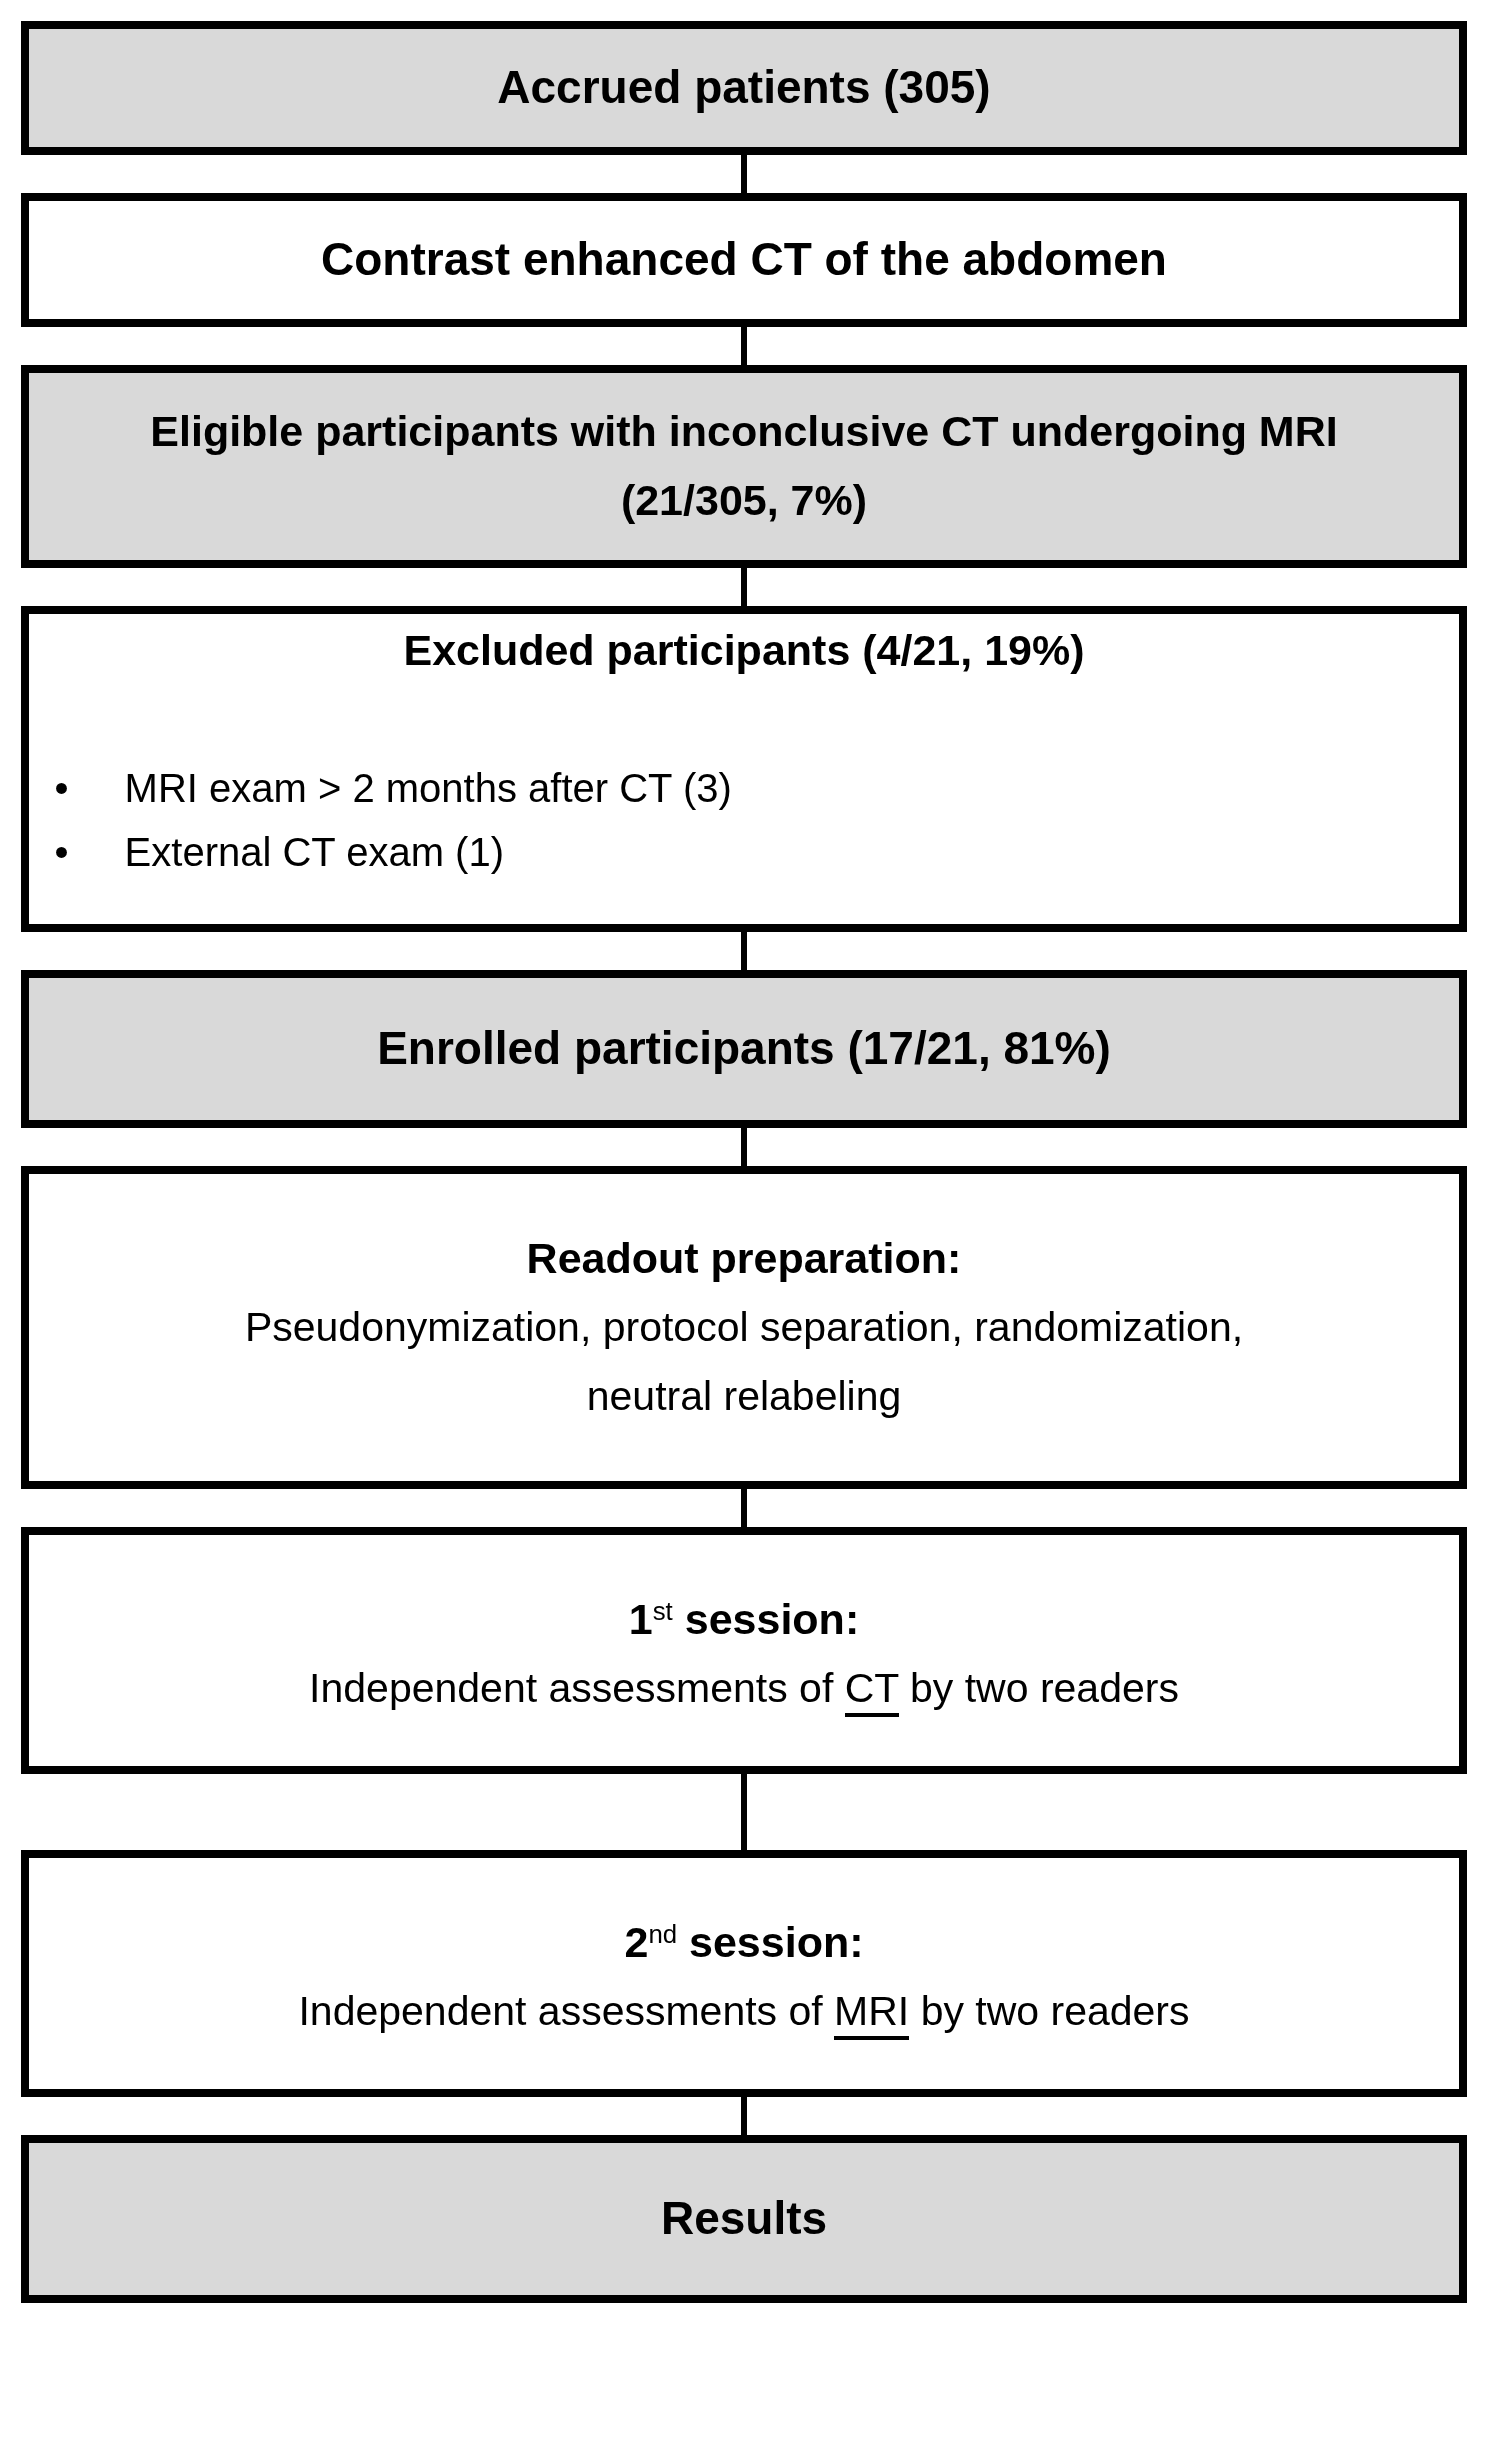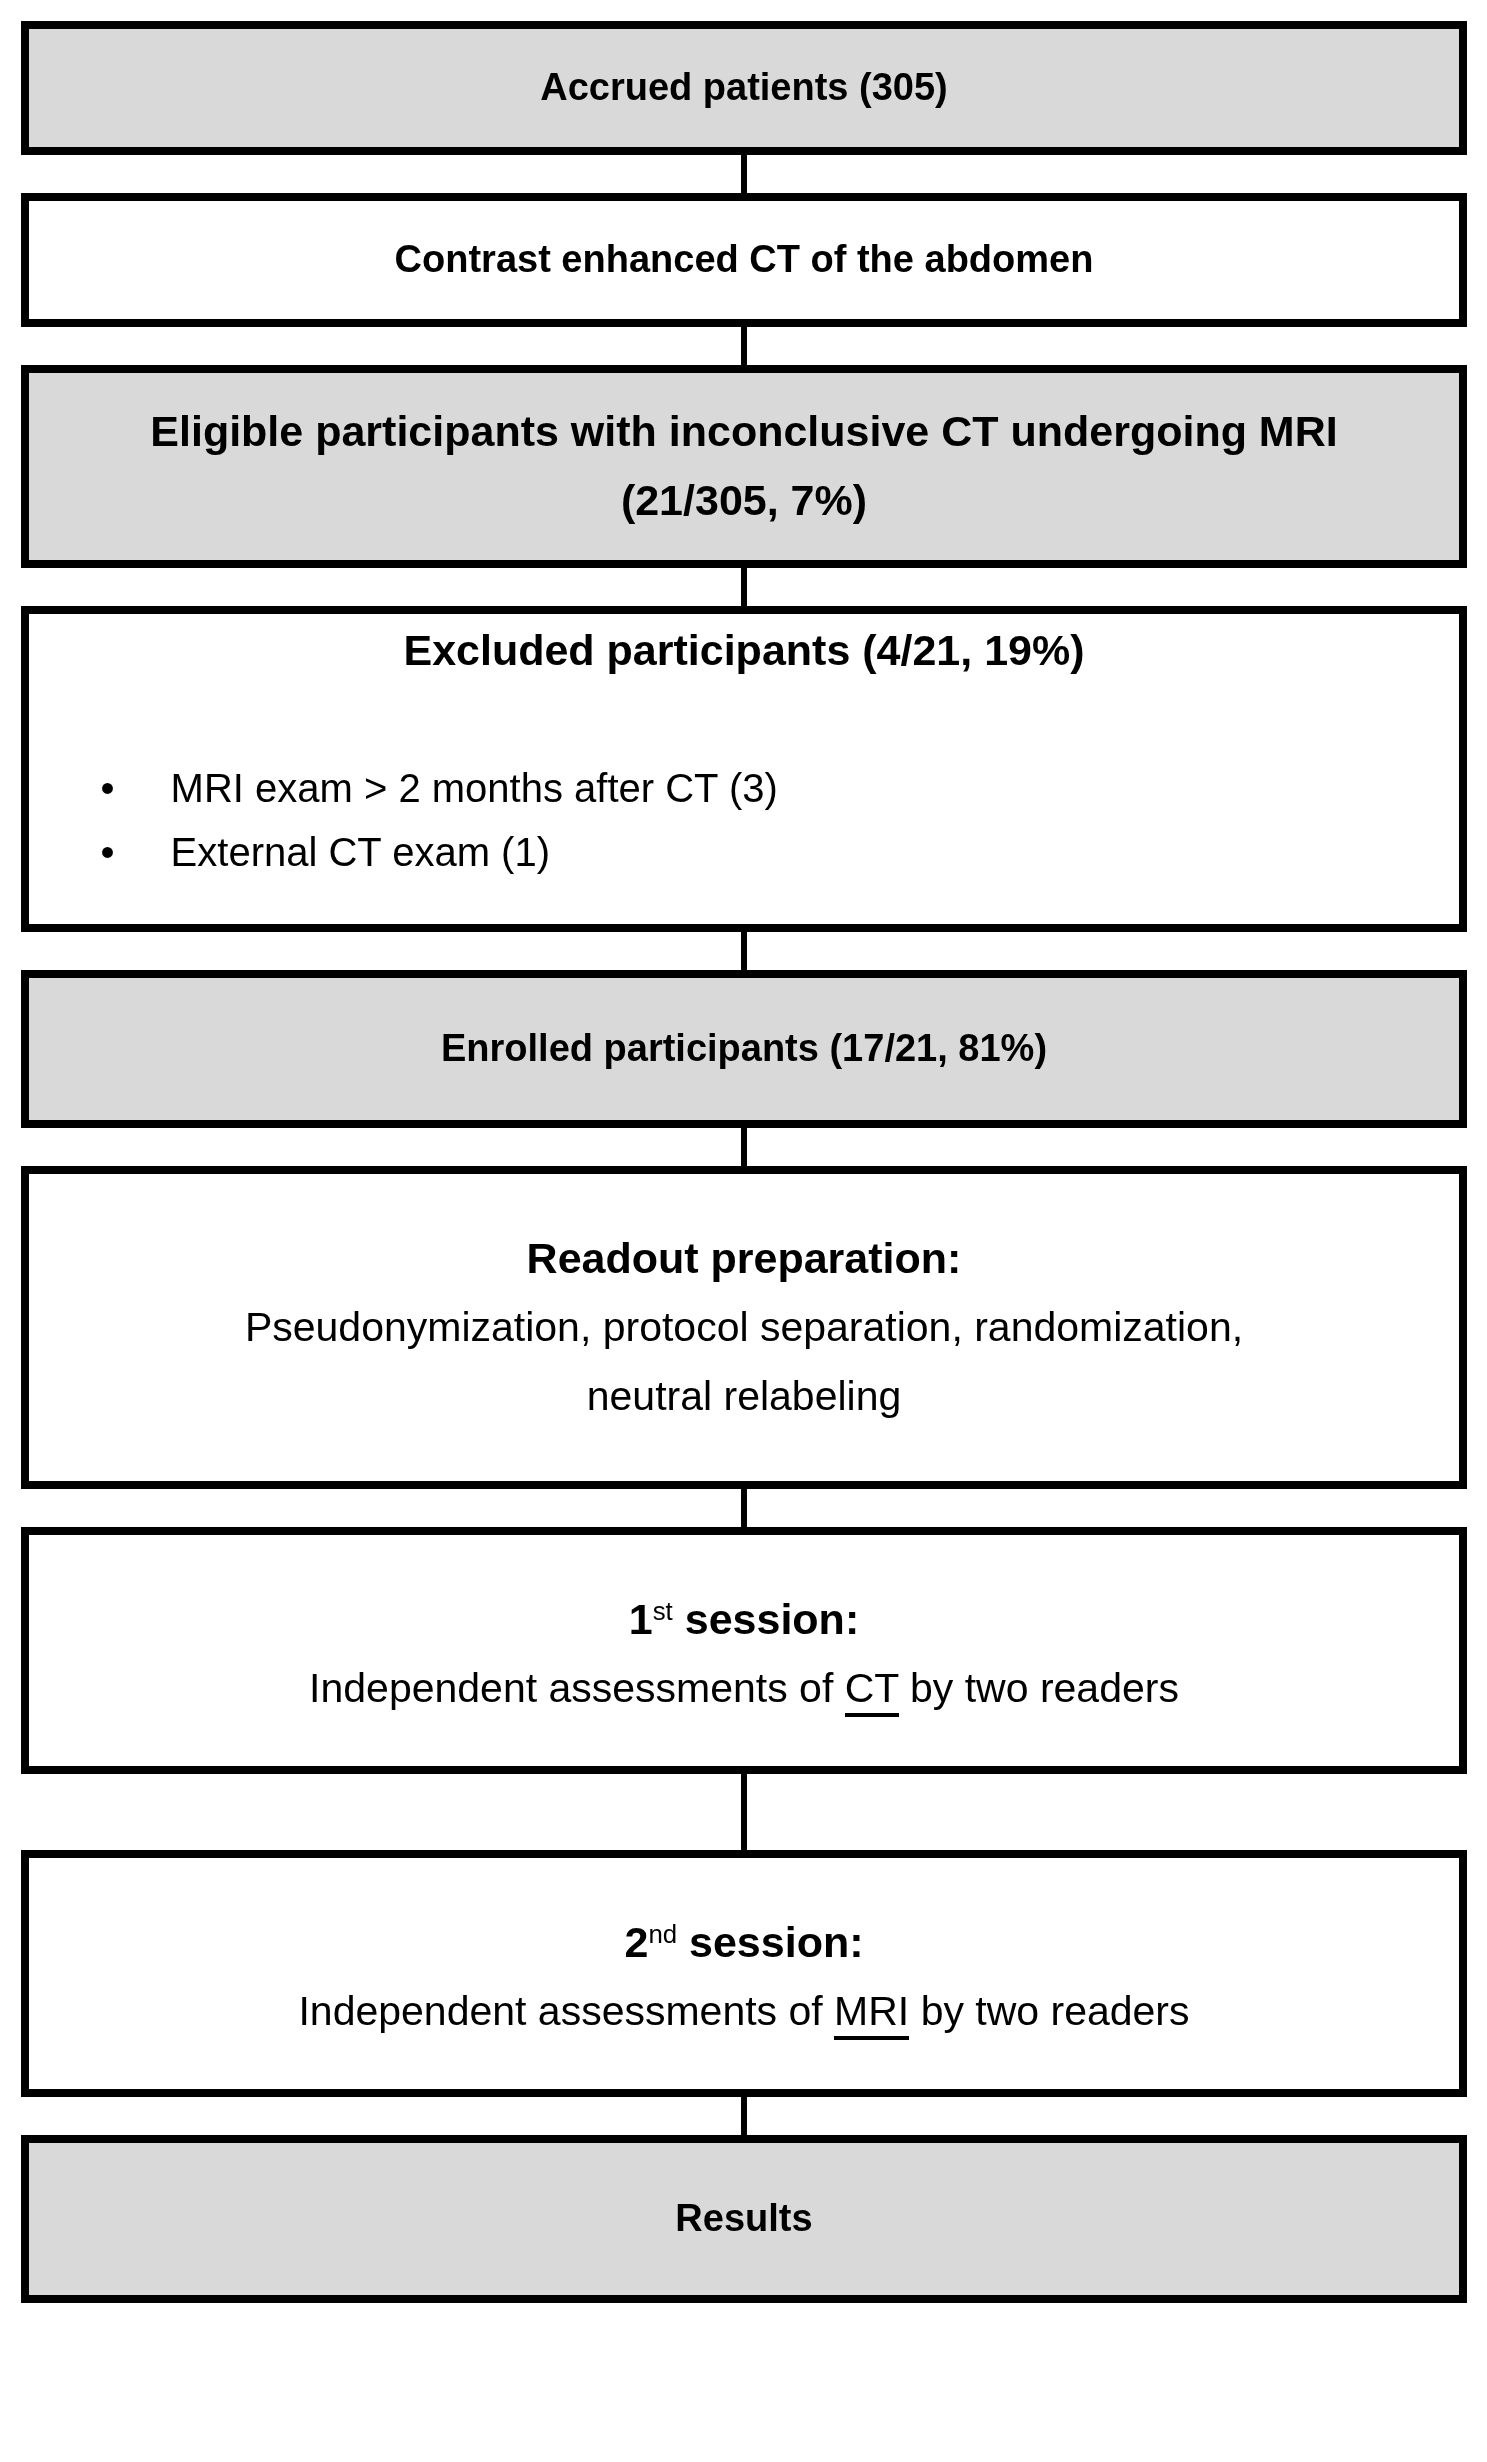--- a/index.html
+++ b/index.html
@@ -31,21 +31,21 @@
     text-align:center;
   }
   .box.gray{background:var(--gray-fill);}
   .box.white{background:var(--white-fill);}
   .connector{
     width:6.9px;height:38px;
     background:var(--border-color);
     margin:0 auto;
   }
   .bold-label{
-    font-size:38px;font-weight:700;line-height:1.2;
+    font-size:46px;font-weight:700;line-height:1.2;
   }
   .heading-lines{
     font-size:43px;font-weight:700;line-height:69px;
   }
   .heading-lines .line{display:block;}
   
   .box.excluded{
     justify-content:flex-start;
     padding-top:9.6px;
   }
@@ -57,21 +57,20 @@
     margin:82px 0 0 0;
     padding:0;
     align-self:stretch;
     text-align:left;
   }
   .box.excluded li{
     position:relative;
     font-size:40px;font-weight:400;line-height:56px;
     padding-left:96px;
     margin-bottom:8.2px;
-    margin-left:46px;
   }
   .box.excluded li::before{
     content:"\2022";
     position:absolute;
     left:26px;top:0;
     font-size:40px;line-height:56px;
   }
   
   .title-line{font-size:43px;font-weight:700;line-height:69px;display:block;}
   .body-line{font-size:41px;font-weight:400;line-height:69px;display:block;}

